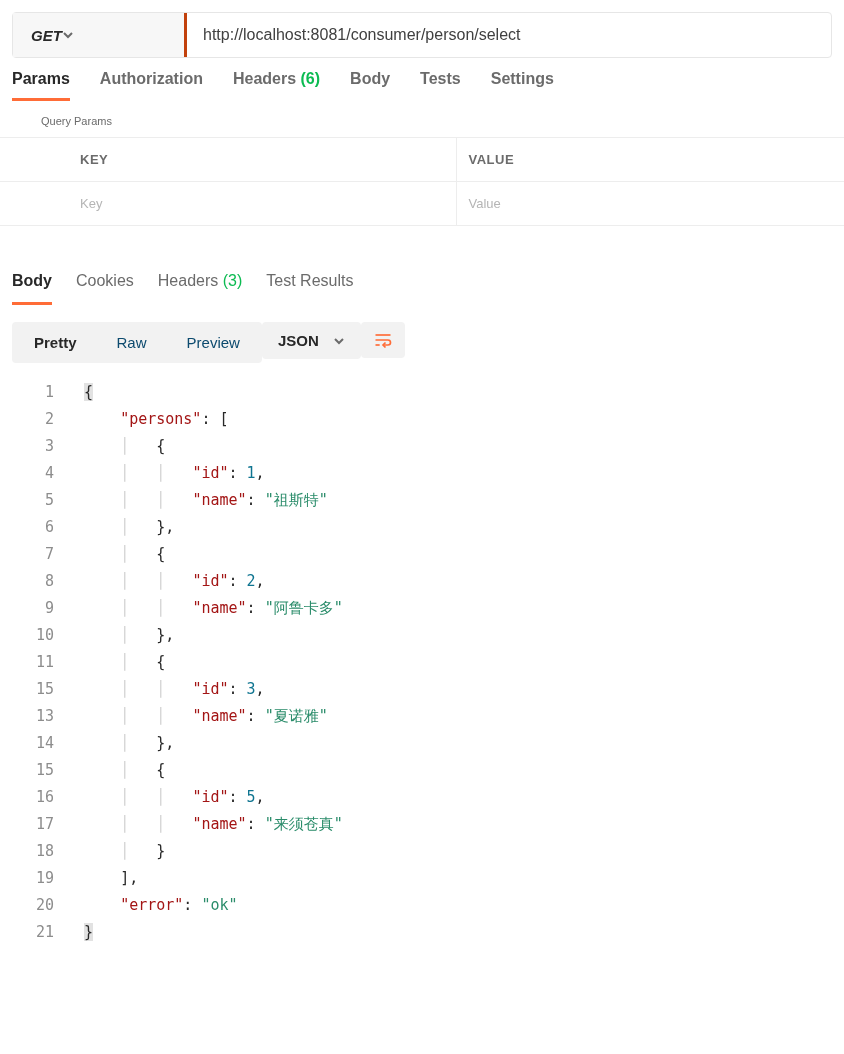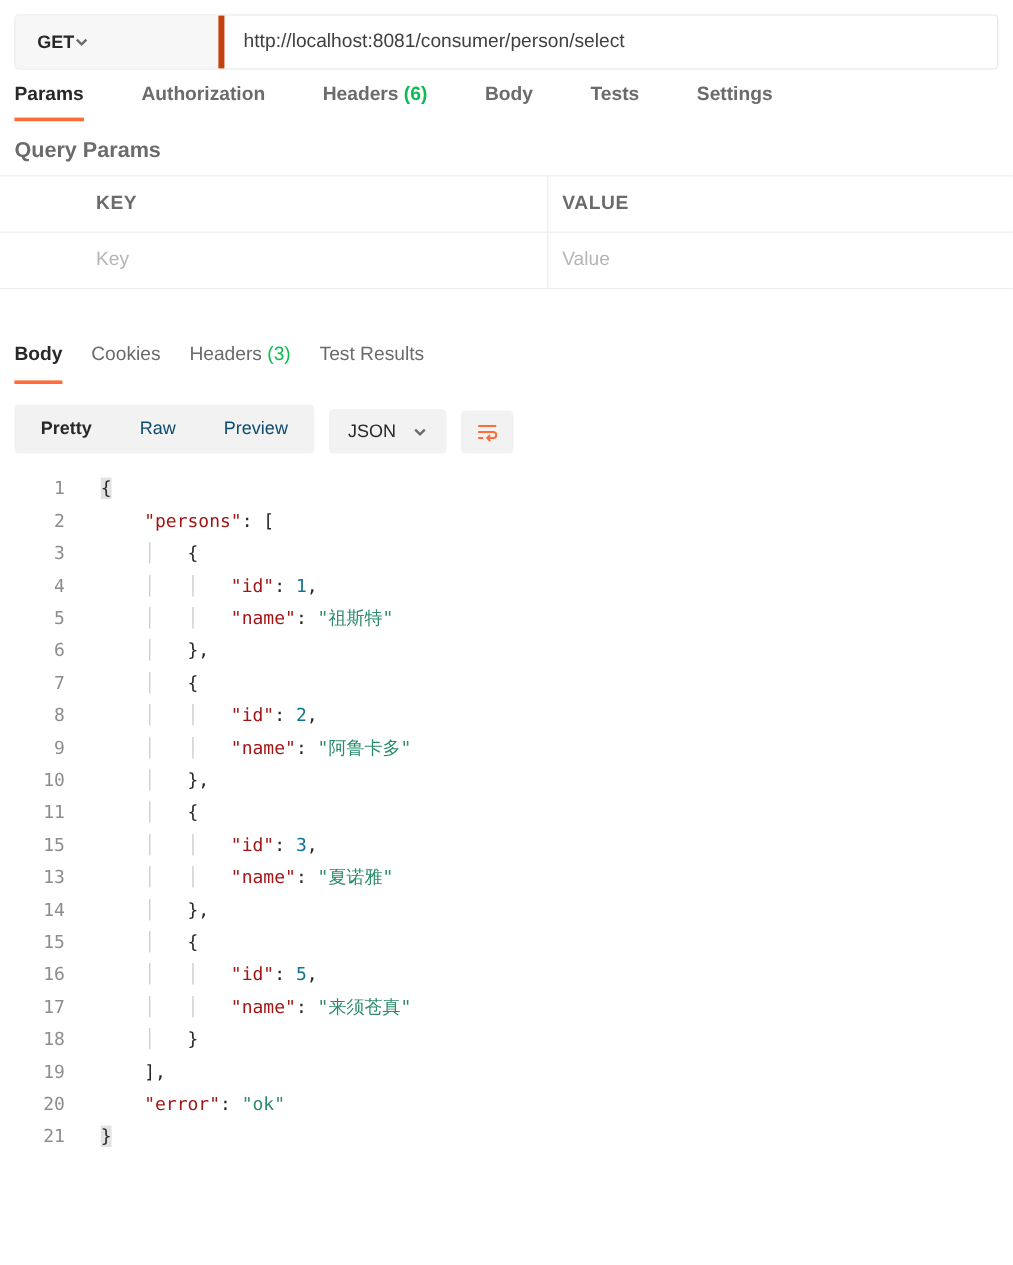--- a/index.html
+++ b/index.html
@@ -17,76 +17,78 @@
     border-radius: 4px;
     background: #fff;
     height: 46px;
   }
   .method-select {
     width: 174px;
     display: flex;
     align-items: center;
     padding: 0 18px;
     background: #f7f7f7;
-    border-right: 5px solid #c2410c;
+    border-right: 3px solid #c2410c;
     font-weight: 600;
     font-size: 15px;
     cursor: pointer;
+    font-style: italic;
   }
   .chevron-down {
     width: 12px; height: 12px;
     fill: none; stroke: #6b6b6b; stroke-width: 2;
   }
   .url-input {
     flex: 1;
     border: none;
     outline: none;
     padding: 0 16px;
     font-size: 16px;
     color: #404040;
     background: transparent;
   }
   .req-tabs {
     display: flex;
-    gap: 48px;
+    gap: 30px;
     padding: 0 12px;
     margin-top: 12px;
   }
   .req-tab {
     color: #6b6b6b;
     font-size: 16px;
     padding-bottom: 10px;
     cursor: pointer;
     white-space: nowrap;
     font-weight: bold;
   }
   .req-tab.active {
     color: #282828;
     font-weight: 600;
     border-bottom: 3px solid #ff6c37;
   }
   .count-green { color: #0cbb52; }
   .query-params-label {
     padding: 14px 12px 10px;
-    font-size: 18px;
-    font-weight: 700;
+    font-size: 11px;
+    font-weight: 400;
     color: #6b6b6b;
+    margin-left: 29px;
   }
   .params-table {
     border-top: 1px solid #ededed;
     border-bottom: 1px solid #ededed;
   }
   .params-row {
     display: flex;
     border-bottom: 1px solid #ededed;
   }
   .params-row:last-child { border-bottom: none; }
   .params-cell {
     padding: 14px 12px;
-    font-size: 16px;
+    font-size: 13px;
   }
   .params-cell.checkbox-col { width: 68px; }
   .params-cell.key-col { flex: 1; max-width: 610px; border-right: 1px solid #ededed; }
   .params-cell.value-col { flex: 1; }
   .params-header .params-cell { font-weight: 700; color: #6b6b6b; letter-spacing: 0.5px; }
   .params-input-row .params-cell { color: #b5b5b5; }
   .resp-section { margin-top: 46px; }
   .resp-tabs {
     display: flex;
     gap: 24px;
@@ -99,22 +101,22 @@
     padding-bottom: 12px;
     cursor: pointer;
   }
   .resp-tab.active {
     color: #282828;
     font-weight: 600;
     border-bottom: 3px solid #ff6c37;
   }
   .view-controls {
     display: flex;
-    align-items: flex-end;
-    gap: 12px;
+    align-items: flex-start;
+    gap: 0;
     padding: 16px 12px 10px;
   }
   .seg-group {
     display: flex;
     background: #f2f2f2;
     border-radius: 4px;
     padding: 2px;
   }
   .seg-btn {
     border: none;
@@ -124,21 +126,21 @@
     color: #0c4a6e;
     cursor: pointer;
     border-radius: 3px;
   }
   .seg-btn.active { color: #282828; font-weight: 600; }
   .format-select {
     background: #f2f2f2;
     border-radius: 4px;
     padding: 10px 16px;
     font-size: 15px;
-    font-weight: 400;
+    font-weight: 700;
     display: flex;
     align-items: center;
     gap: 14px;
     cursor: pointer;
   }
   .wrap-btn {
     background: #f2f2f2;
     border-radius: 4px;
     padding: 8px 12px;
     cursor: pointer;

